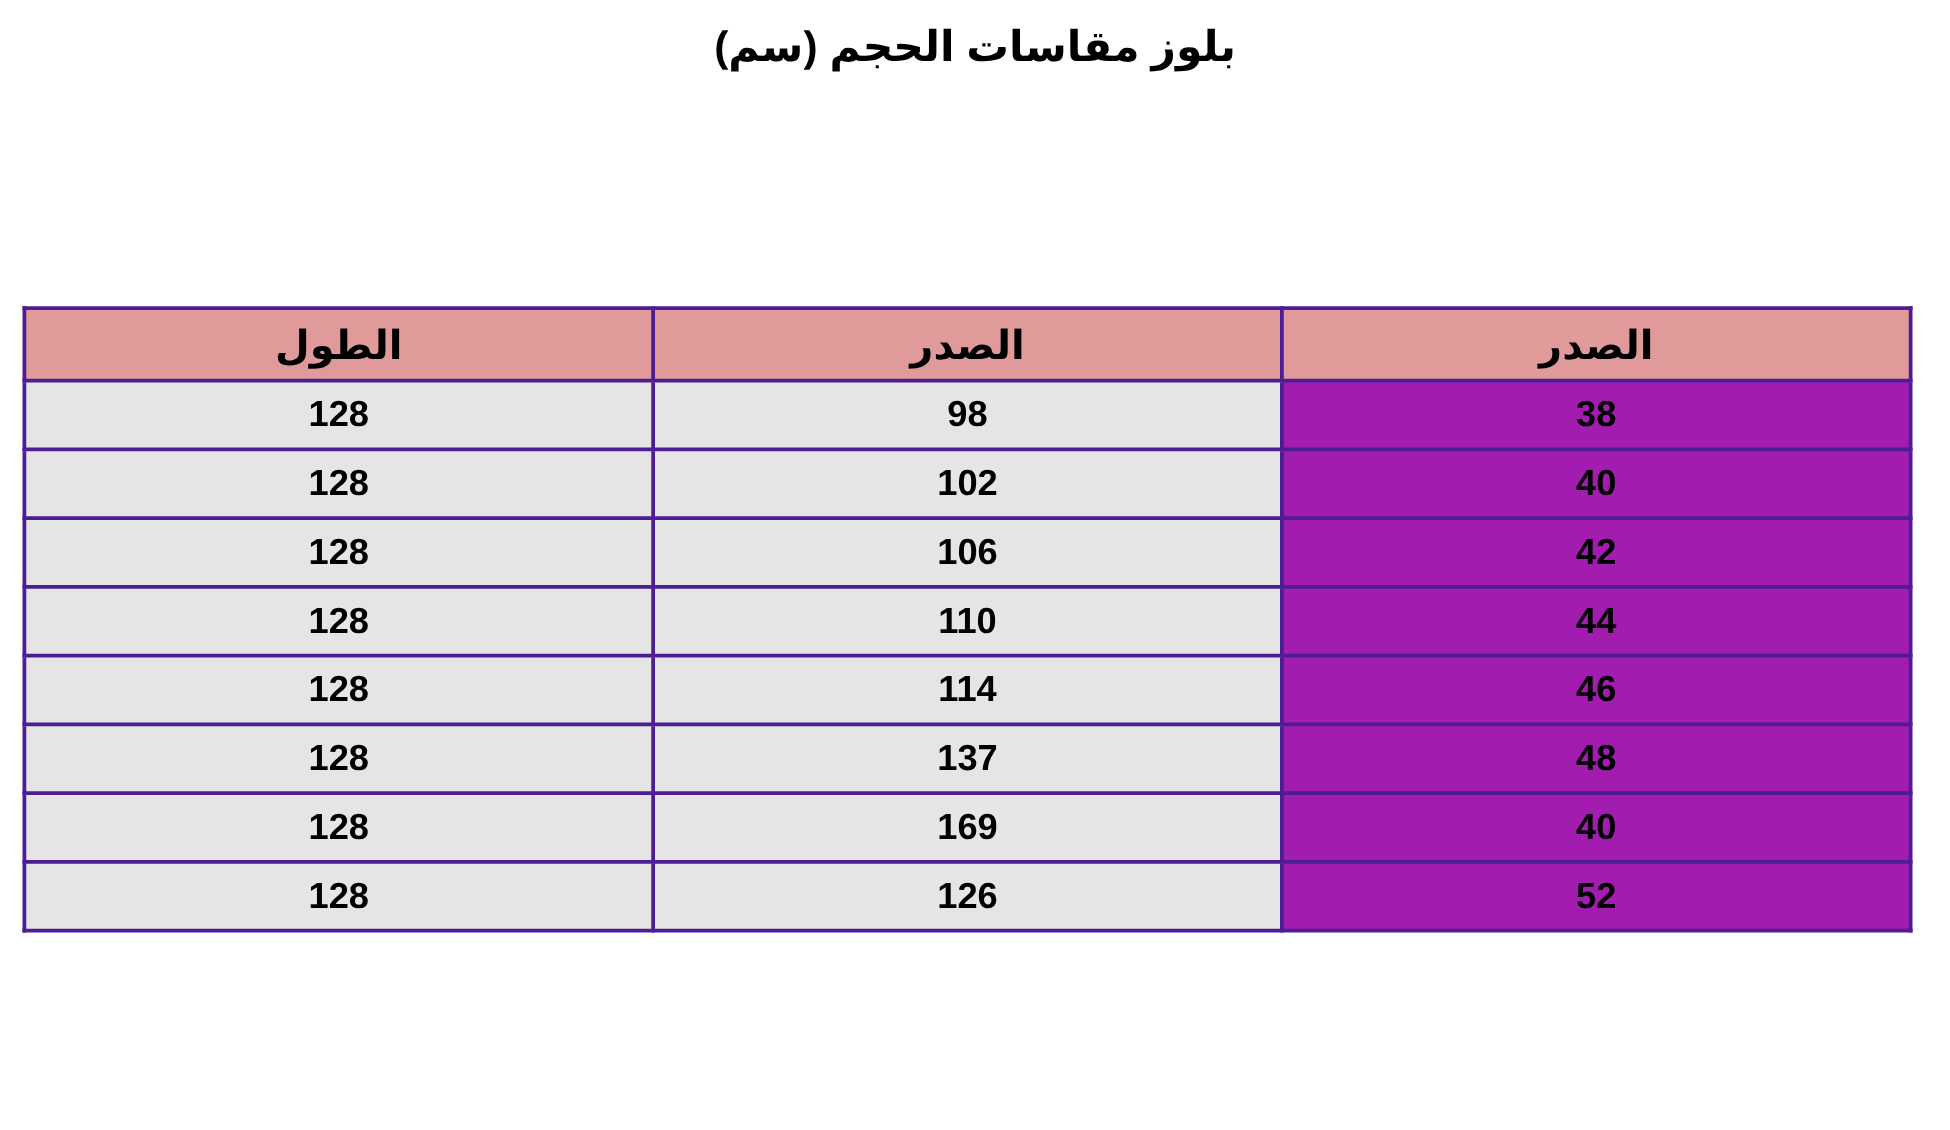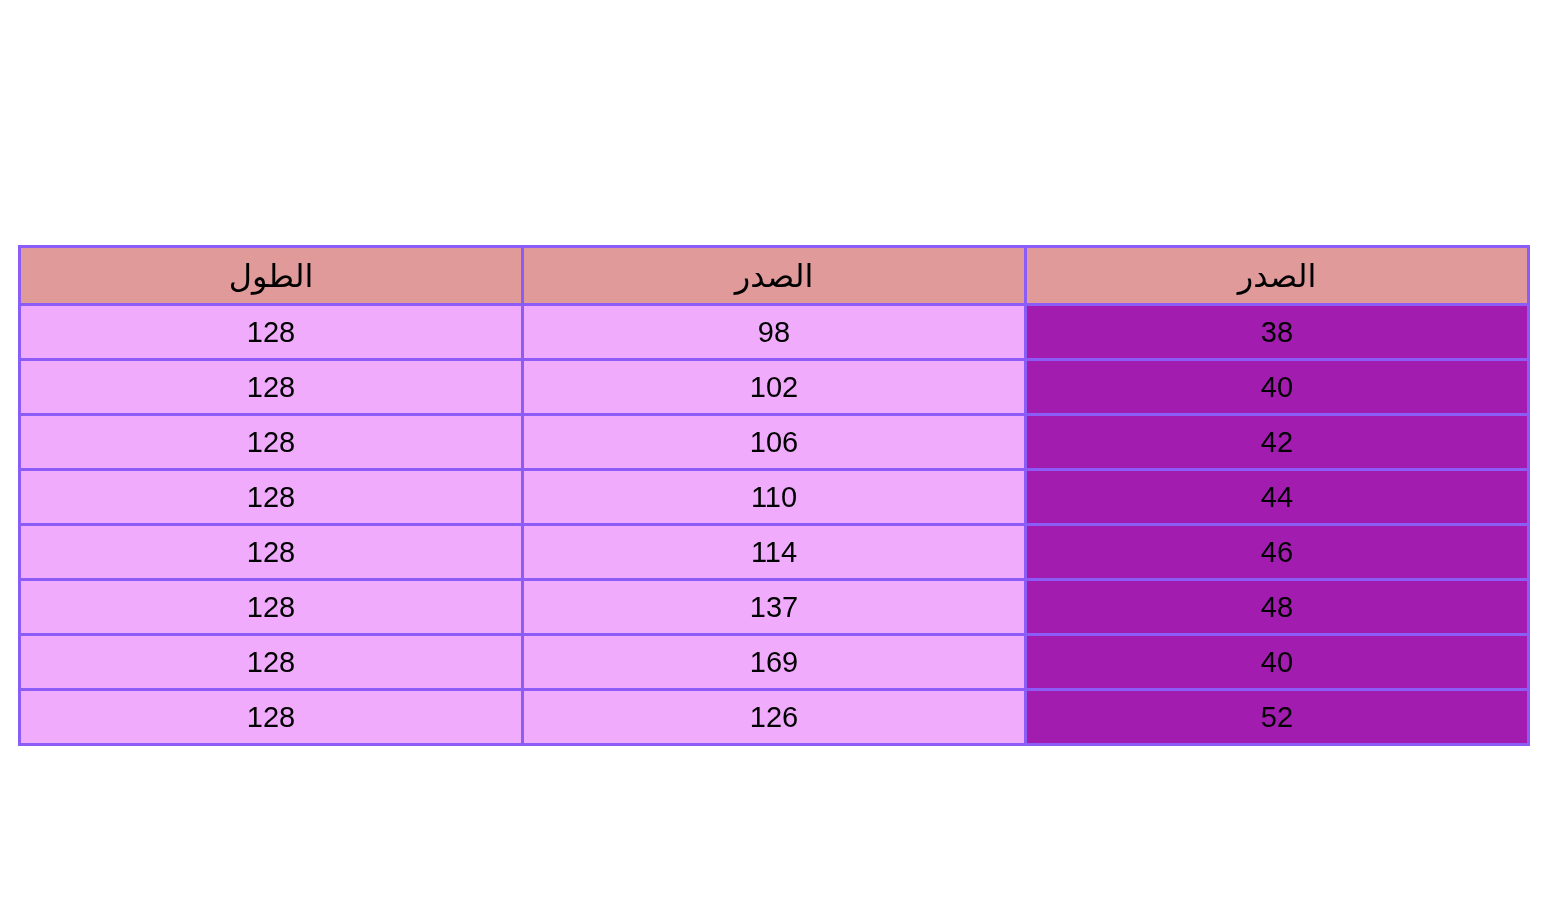--- a/index.html
+++ b/index.html
@@ -38,52 +38,53 @@
     width: 1500px;
   }
   table.size-table {
     border-collapse: collapse;
     width: 1500px;
     table-layout: fixed;
     direction: rtl;
   }
   table.size-table td,
   table.size-table th {
-    border: 3px solid #8b5cf6;
+    border: 3px solid #4c1d95;
     height: 52px;
     text-align: center;
     vertical-align: middle;
     font-size: 29px;
-    font-weight: normal;
+    font-weight: bold;
     padding: 0;
     color: #000000;
   }
   table.size-table thead th {
     font-size: 32px;
     height: 55px;
   }
   .col-size { width: 500px; }
   .col-chest { width: 500px; }
   .col-length { width: 500px; }
   .hdr-accent {
     background: #e09a9a;
   }
   .cell-accent {
     background: #a21caf;
   }
   .cell-plain {
-    background: #f0abfc;
+    background: #e5e5e5;
     margin-top: 43px;
   }
 </style>
 </head>
 <body>
 
 <div class="page">
 
+  <div class="title">بلوز مقاسات الحجم (سم)</div>
 
   <div class="table-wrap">
     <table class="size-table">
       <thead>
         <tr>
           <th class="col-size hdr-accent">الصدر</th>
           <th class="col-chest hdr-accent">الصدر</th>
           <th class="col-length hdr-accent">الطول</th>
         </tr>
       </thead>

